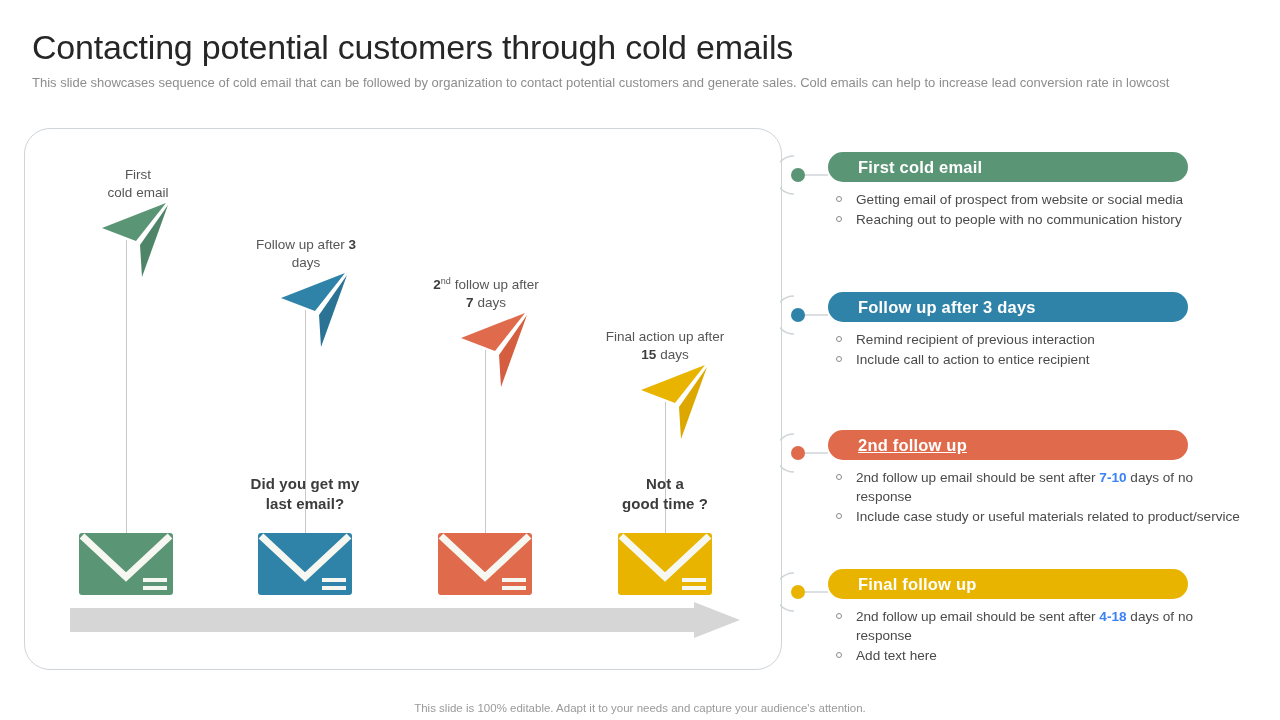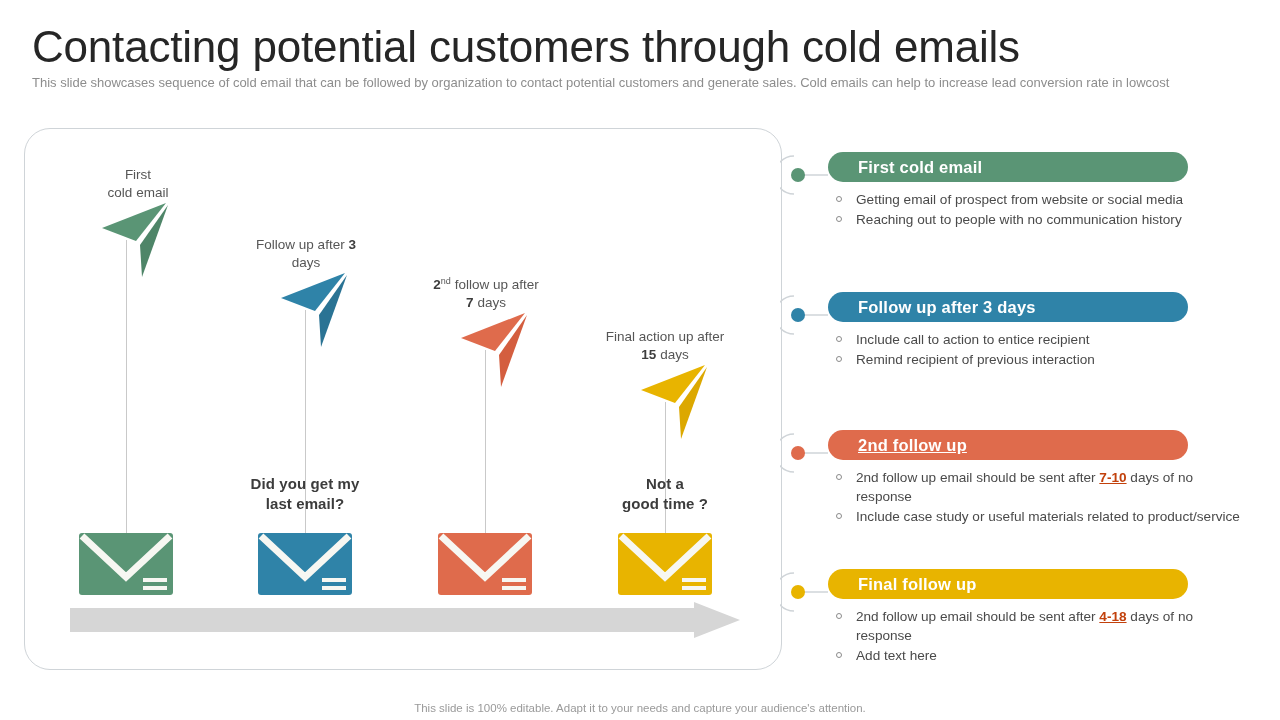--- a/index.html
+++ b/index.html
@@ -5,21 +5,21 @@
   html,body{margin:0;padding:0;}
   body{
     width:1280px;height:720px;background:#ffffff;overflow:hidden;position:relative;
     font-family:"Liberation Sans", sans-serif;color:#3c3c3c;
   }
   .slide{position:absolute;inset:0;}
 
   
   .title{
     position:absolute;left:32px;top:24px;width:1216px;
-    font-size:44px;line-height:46px;font-weight:400;color:#262626;
+    font-size:34px;line-height:46px;font-weight:400;color:#262626;
     letter-spacing:-0.2px;white-space:nowrap;
   }
   .subtitle{
     position:absolute;left:32px;top:76px;width:1210px;
     font-size:13px;line-height:13px;color:#8d8d8d;white-space:nowrap;
   }
 
   
   .diagram-card{
     position:absolute;left:24px;top:128px;width:756px;height:540px;
@@ -54,21 +54,21 @@
     position:absolute;left:48px;top:0;width:360px;height:30px;border-radius:15px;
     color:#ffffff;font-size:16.5px;font-weight:700;line-height:30px;
     padding-left:30px;box-sizing:border-box;letter-spacing:0.2px;
   }
 
   .bullets{position:absolute;left:48px;top:38px;width:420px;}
   .bullet{
     position:relative;padding-left:28px;font-size:13.6px;line-height:19px;
     color:#4a4a4a;margin-bottom:1px;
   }
-  .bullet b{font-weight:700;color:#c2410c;text-decoration:underline;}
+  .bullet b{font-weight:700;color:#3b82f6;}
   .bullet .marker{
     position:absolute;left:8px;top:6px;width:6px;height:6px;border-radius:50%;
     border:1px solid #8b8b8b;box-sizing:border-box;
   }
 
   
   .footer{
     position:absolute;left:0;top:702px;width:1280px;text-align:center;
     font-size:11.5px;color:#9a9a9a;
   }
@@ -190,26 +190,26 @@
     <div class="step" style="top:152px;">
       <svg class="connector" viewBox="0 0 56 46">
         <path d="M14 4 A 19 19 0 0 0 14 42" fill="none" stroke="#cfd4d8" stroke-width="1.5"></path>
         <line x1="24" y1="23" x2="48" y2="23" stroke="#cfd4d8" stroke-width="1.5"></line>
         <circle cx="18" cy="23" r="7" fill="#2F83A8"></circle>
       </svg>
       <div class="pill" style="background:#2F83A8;">Follow up after 3 days</div>
       <div class="bullets">
         <div class="bullet">
           <span class="marker"></span>
+          <span>Remind recipient of previous interaction</span>
+        </div>
+        <div class="bullet">
+          <span class="marker"></span>
           <span>Include call to action to entice recipient</span>
         </div>
-        <div class="bullet">
-          <span class="marker"></span>
-          <span>Remind recipient of previous interaction</span>
-        </div>
       </div>
     </div>
 
     <div class="step" style="top:290px;">
       <svg class="connector" viewBox="0 0 56 46">
         <path d="M14 4 A 19 19 0 0 0 14 42" fill="none" stroke="#cfd4d8" stroke-width="1.5"></path>
         <line x1="24" y1="23" x2="48" y2="23" stroke="#cfd4d8" stroke-width="1.5"></line>
         <circle cx="18" cy="23" r="7" fill="#DF6B4C"></circle>
       </svg>
       <div class="pill" style="background:#DF6B4C;text-decoration:underline;">2nd follow up</div>

